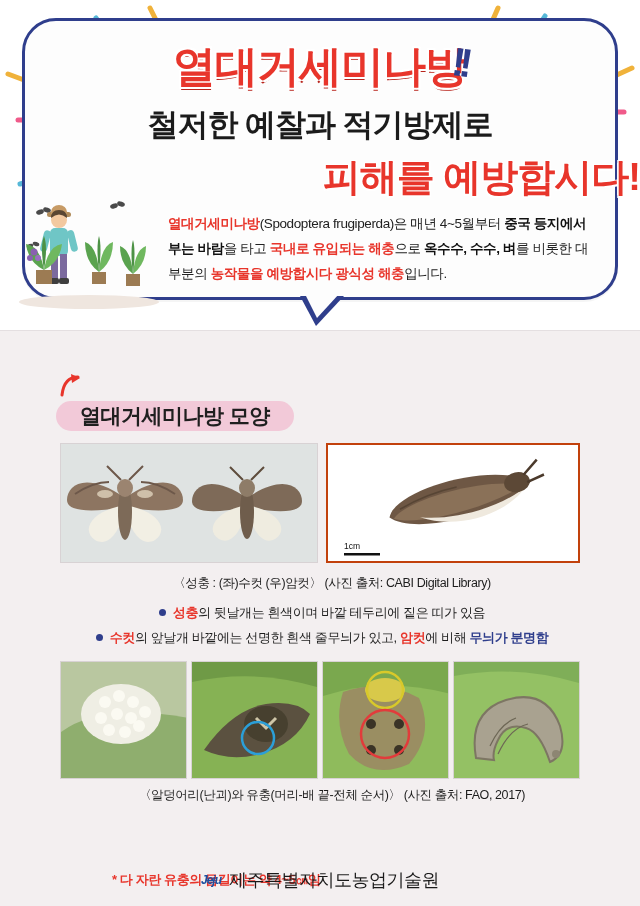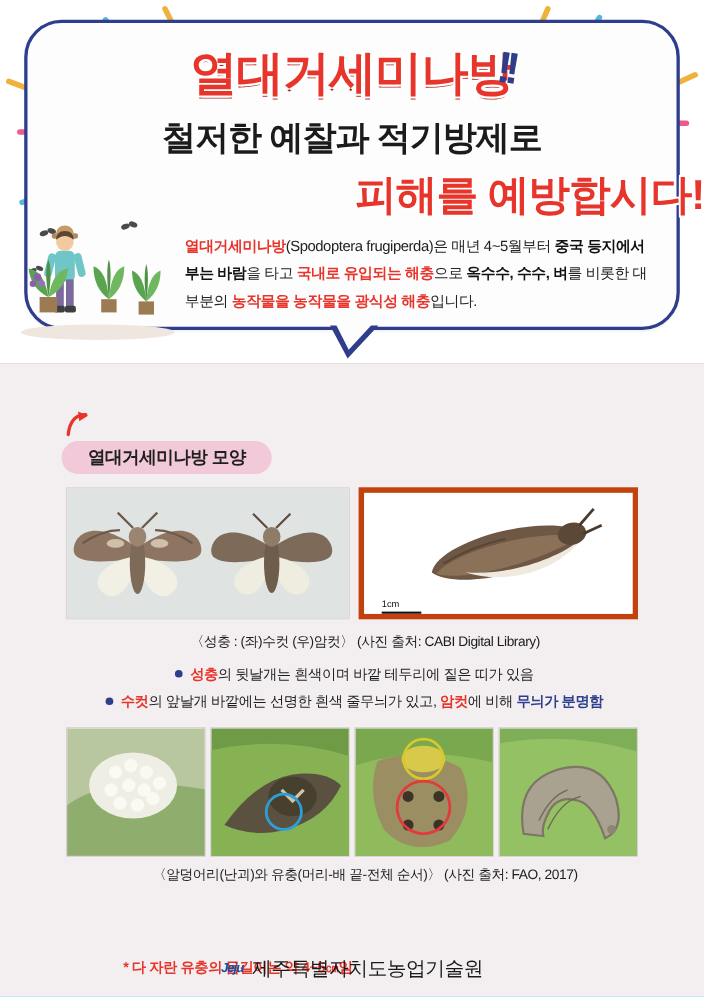--- a/index.html
+++ b/index.html
@@ -106,36 +106,36 @@
     border-top: 1px solid #e4dfe1;
   }
   .sec-head {
     position: absolute;
     left: 56px; top: 70px;
     height: 30px;
     padding: 0 24px;
     background: #f2c9d8;
     border-radius: 16px;
     display: flex; align-items: center;
-    font-size: 16px; font-weight: bold;
+    font-size: 21px; font-weight: bold;
     color: #1f1f1f;
     letter-spacing: -0.5px;
   }
   .arrow-mark {
     position: absolute; left: 58px; top: 42px;
     width: 26px; height: 26px;
   }
   .photo-row1 {
     position: absolute;
     left: 60px; top: 112px;
     width: 520px; height: 120px;
     display: flex; gap: 8px;
   }
   .photo-a { width: 258px; height: 120px; position: relative; overflow: hidden; border: 1px solid #d8d2d4; }
-  .photo-b { width: 254px; height: 120px; position: relative; overflow: hidden; border: 5px solid #c2410c; }
+  .photo-b { width: 254px; height: 120px; position: relative; overflow: hidden; border: 2px solid #c2410c; }
   .scalebar {
     position: absolute; left: 8px; bottom: 8px;
     font-size: 8.5px; color: #111;
   }
   .cap {
     position: absolute; left: 0; width: 640px;
     text-align: center;
     font-size: 12.5px; color: #1d1d1d;
     letter-spacing: -0.4px;
     padding-left: 24px;
@@ -271,21 +271,21 @@
       <g>
         <rect x="112" y="78" width="14" height="12" fill="#9c7b53"></rect>
         <path d="M119 78 q-13 -10 -13 -28 q11 4 13 28z" fill="#5aa34f"></path>
         <path d="M119 78 q13 -10 13 -28 q-11 4 -13 28z" fill="#6fb85f"></path>
         <path d="M119 78 q-3 -24 0 -34 q3 10 0 34z" fill="#4d9246"></path>
       </g>
     </svg>
 
     <div class="intro">
       <b>열대거세미나방</b><span>(Spodoptera frugiperda)</span><span>은 매년 4~5월부터 </span><span class="dark">중국 등지에서 부는 바람</span><span>을 타고 </span><b>국내로 유입되는 해충</b><span>으로 </span><span class="dark">옥수수, 수수, 벼</span><span>를 비롯한 대부분의 </span><b>농작물을</b>
-      <b>농작물을 광식성 해충</b><span>입니다.</span>
+      <b>예방합시다 광식성 해충</b><span>입니다.</span>
     </div>
   </div>
 
   <div class="body-area">
 
     <svg class="arrow-mark" viewBox="0 0 26 26">
       <path d="M4 22 q2 -18 16 -18" stroke="#e8352b" stroke-width="3" fill="none" stroke-linecap="round"></path>
       <path d="M13 1 l9 4 l-8 5 z" fill="#e8352b"></path>
     </svg>
 

